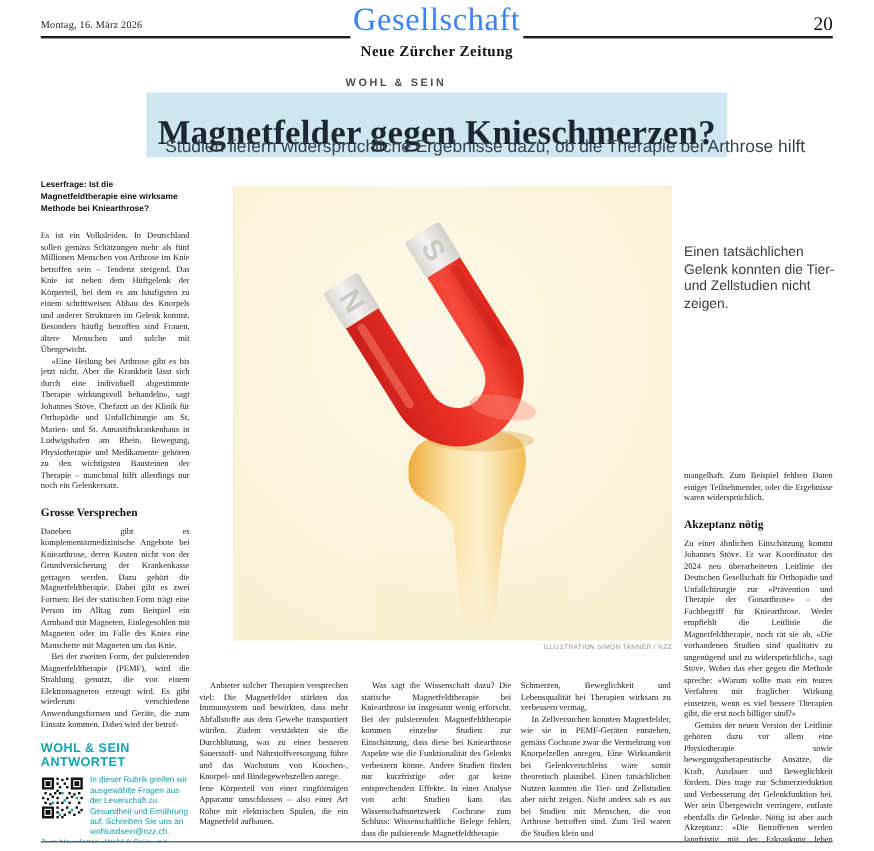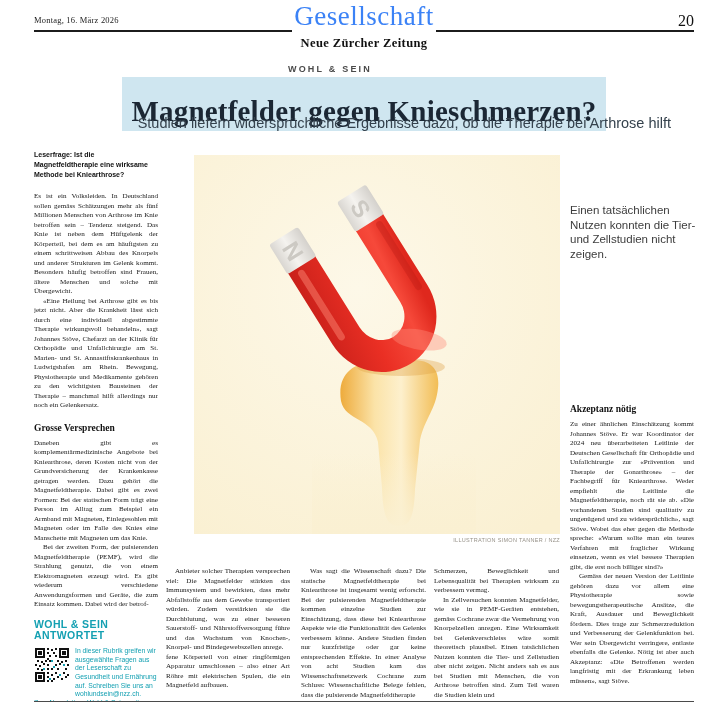--- a/index.html
+++ b/index.html
@@ -202,37 +202,38 @@
         <rect x="44" y="-84" width="7" height="80" rx="3.5" fill="#b61a14" opacity="0.35"></rect>
         <rect x="-57" y="-122" width="34" height="35" rx="3" fill="url(#capG)"></rect>
         <rect x="23" y="-122" width="34" height="35" rx="3" fill="url(#capG)"></rect>
         <text transform="translate(-40,-104) rotate(90)" text-anchor="middle" dominant-baseline="central" font-family="Liberation Sans, sans-serif" font-size="24" font-weight="bold" fill="#ccc9c3">N</text>
         <text transform="translate(40,-104) rotate(90)" text-anchor="middle" dominant-baseline="central" font-family="Liberation Sans, sans-serif" font-size="24" font-weight="bold" fill="#ccc9c3">S</text>
       </g>
     </svg>
   </figure>
   <div class="credit">ILLUSTRATION SIMON TANNER / NZZ</div>
 
-  <div class="col c5-quote">Einen tatsächlichen Nutzen konnten die Tier- und Zellstudien nicht zeigen.</div>
+  <div class="col c5-quote">Einen tatsächlichen Gelenk konnten die Tier- und Zellstudien nicht zeigen.</div>
 
   <section class="col c2">
     <p class="bodytext indent">Anbieter solcher Therapien versprechen viel: Die Magnetfelder stärkten das Immunsystem und bewirkten, dass mehr Abfallstoffe aus dem Gewebe transportiert würden. Zudem verstärkten sie die Durchblutung, was zu einer besseren Sauerstoff- und Nährstoffversorgung führe und das Wachstum von Knochen-, Knorpel- und Bindegewebszellen anrege.</p>
     <p class="bodytext">fene Körperteil von einer ringförmigen Apparatur umschlossen – also einer Art Röhre mit elektrischen Spulen, die ein Magnetfeld aufbauen.</p>
   </section>
 
   <section class="col c3">
     <p class="bodytext indent">Was sagt die Wissenschaft dazu? Die statische Magnetfeldtherapie bei Kniearthrose ist insgesamt wenig erforscht. Bei der pulsierenden Magnetfeldtherapie kommen einzelne Studien zur Einschätzung, dass diese bei Kniearthrose Aspekte wie die Funktionalität des Gelenks verbessern könne. Andere Studien finden nur kurzfristige oder gar keine entsprechenden Effekte. In einer Analyse von acht Studien kam das Wissenschaftsnetzwerk Cochrane zum Schluss: Wissenschaftliche Belege fehlen, dass die pulsierende Magnetfeldtherapie</p>
   </section>
 
   <section class="col c4">
     <p class="bodytext">Schmerzen, Beweglichkeit und Lebensqualität bei Therapien wirksam zu verbessern vermag.</p>
     <p class="bodytext indent">In Zellversuchen konnten Magnetfelder, wie sie in PEMF-Geräten entstehen, gemäss Cochrane zwar die Vermehrung von Knorpelzellen anregen. Eine Wirksamkeit bei Gelenkverschleiss wäre somit theoretisch plausibel. Einen tatsächlichen Nutzen konnten die Tier- und Zellstudien aber nicht zeigen. Nicht anders sah es aus bei Studien mit Menschen, die von Arthrose betroffen sind. Zum Teil waren die Studien klein und</p>
   </section>
 
   <section class="col c5">
+    <p class="bodytext">mangelhaft. Zum Beispiel fehlten Daten einiger Teilnehmender, oder die Ergebnisse waren widersprüchlich.</p>
     <h3 class="subhead2">Akzeptanz nötig</h3>
     <p class="bodytext">Zu einer ähnlichen Einschätzung kommt Johannes Stöve. Er war Koordinator der 2024 neu überarbeiteten Leitlinie der Deutschen Gesellschaft für Orthopädie und Unfallchirurgie zur «Prävention und Therapie der Gonarthrose» – der Fachbegriff für Kniearthrose. Weder empfiehlt die Leitlinie die Magnetfeldtherapie, noch rät sie ab. «Die vorhandenen Studien sind qualitativ zu ungenügend und zu widersprüchlich», sagt Stöve. Wobei das eher gegen die Methode spreche: «Warum sollte man ein teures Verfahren mit fraglicher Wirkung einsetzen, wenn es viel bessere Therapien gibt, die erst noch billiger sind?»</p>
     <p class="bodytext indent">Gemäss der neuen Version der Leitlinie gehören dazu vor allem eine Physiotherapie sowie bewegungstherapeutische Ansätze, die Kraft, Ausdauer und Beweglichkeit fördern. Dies trage zur Schmerzreduktion und Verbesserung der Gelenkfunktion bei. Wer sein Übergewicht verringere, entlaste ebenfalls die Gelenke. Nötig ist aber auch Akzeptanz: «Die Betroffenen werden langfristig mit der Erkrankung leben müssen», sagt Stöve.</p>
 
   </section>
 
   <div class="bottom-rule"></div>
 </div>
 
 </body></html>

